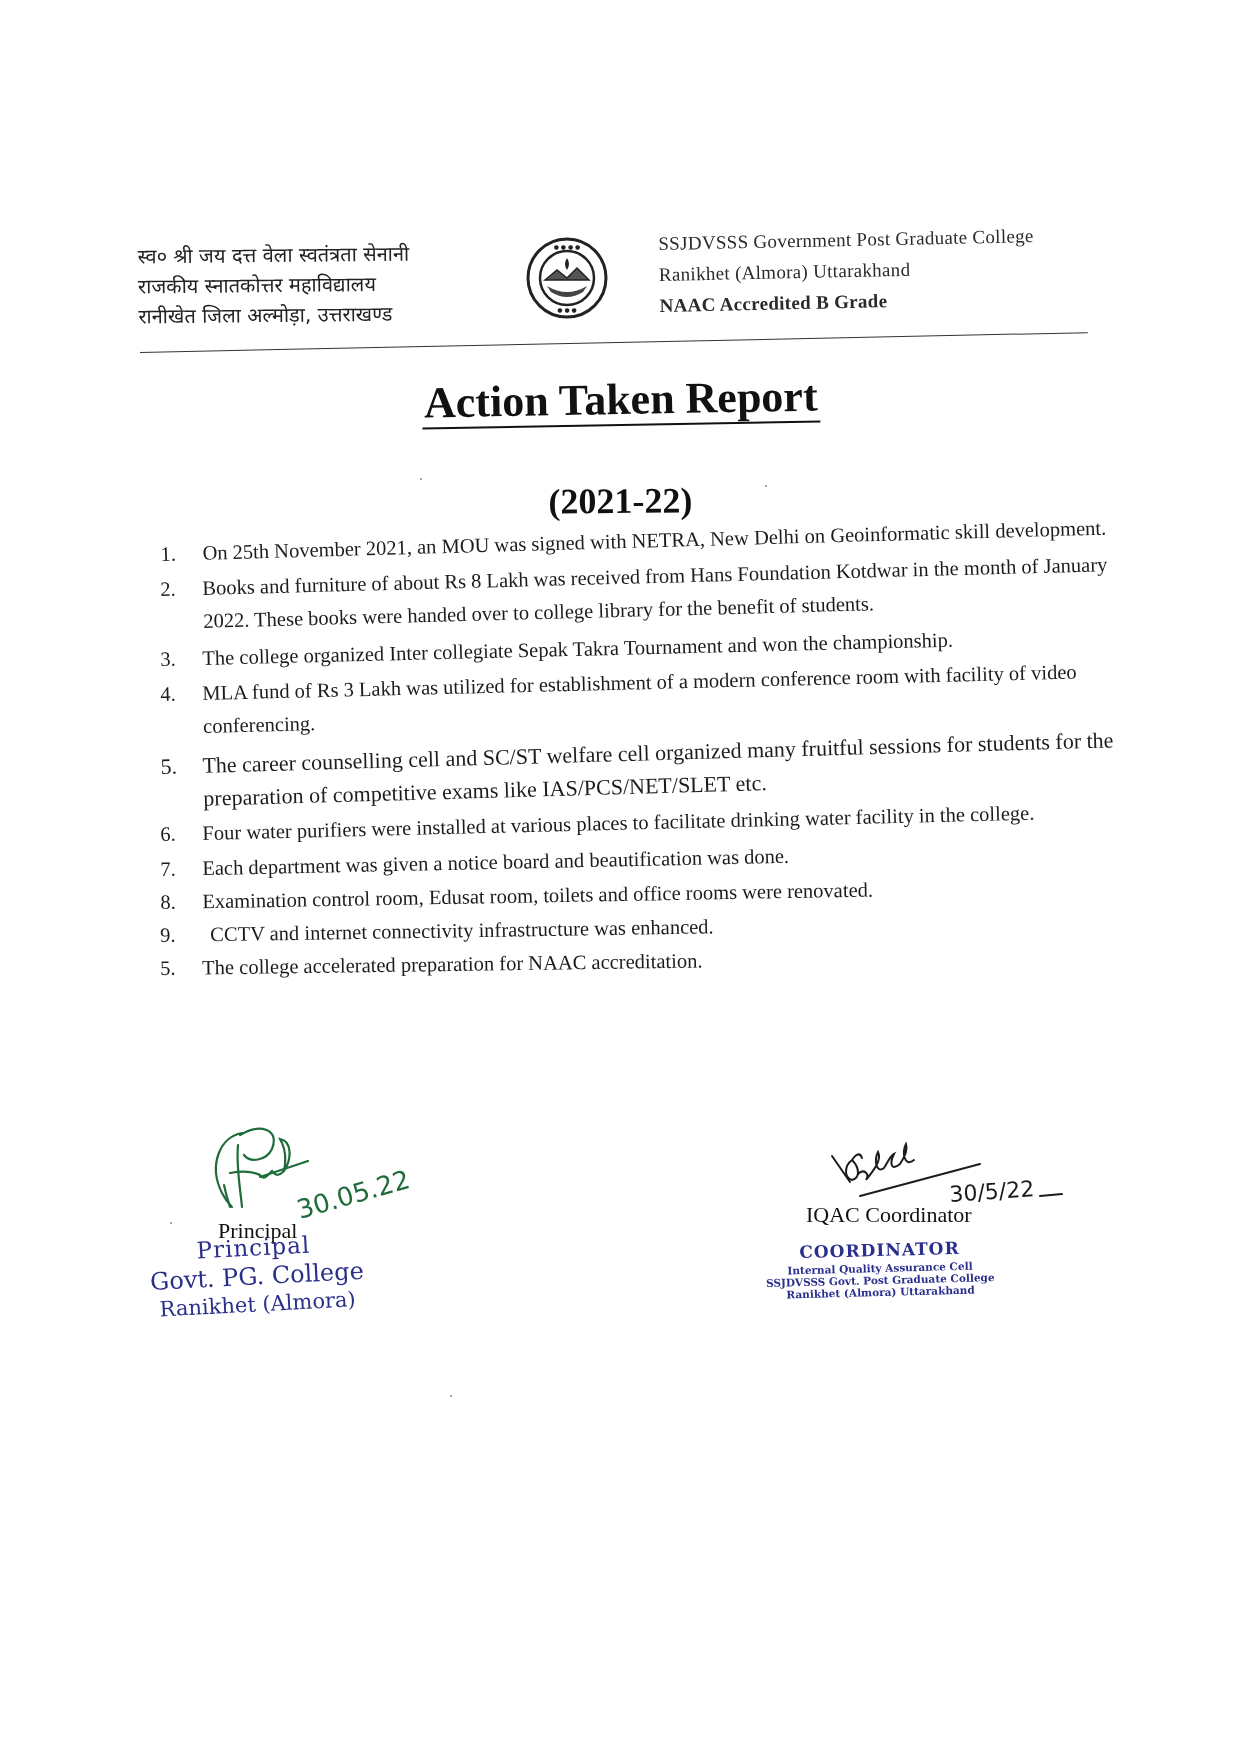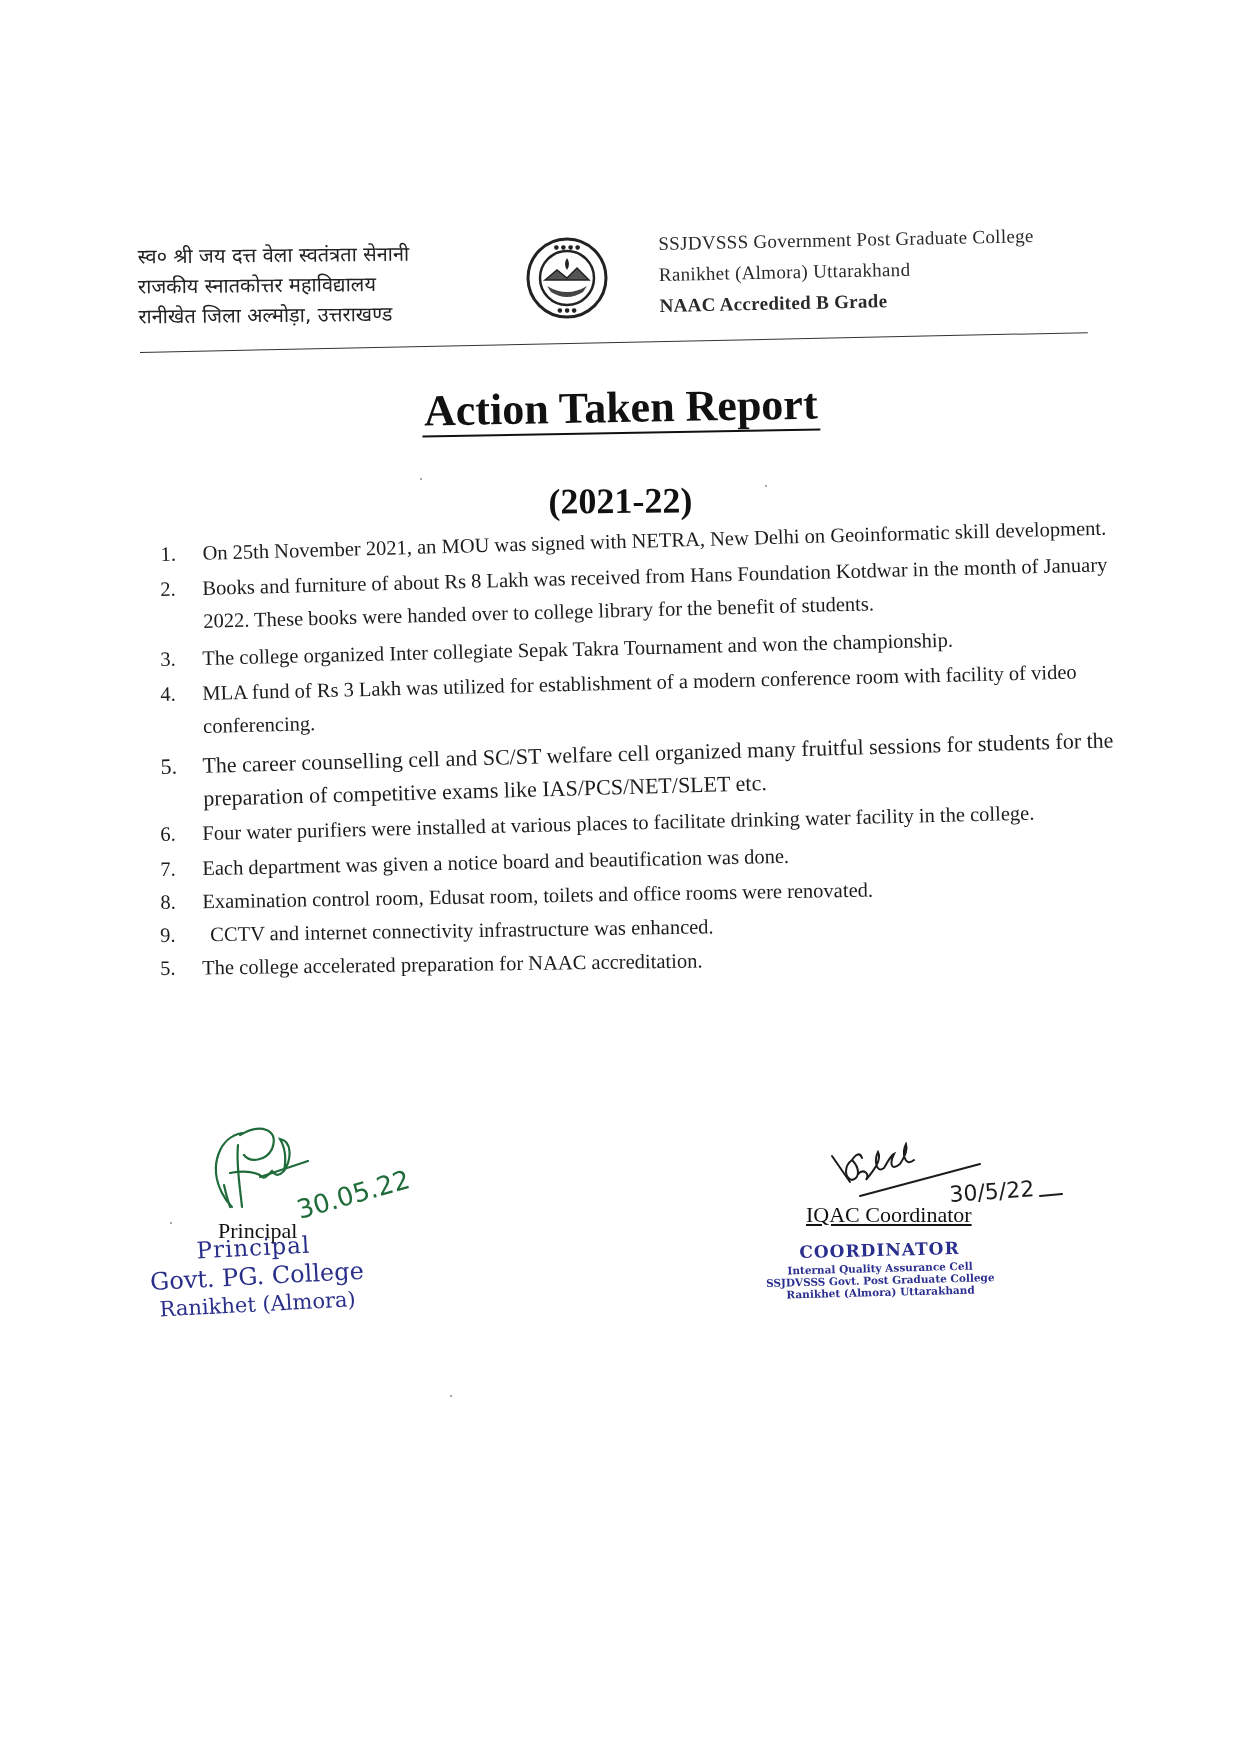--- a/index.html
+++ b/index.html
@@ -14,21 +14,21 @@
   .logo { position: absolute; left: 525px; top: 236px; width: 84px; height: 84px; }
 
   .eng { position: absolute; left: 658px; top: 228px; font-size: 19px; line-height: 31px;
          color: #2a2a2a; transform: rotate(-1.2deg); transform-origin: left top; letter-spacing: 0.3px; }
   .eng div { white-space: nowrap; }
   .eng .bold { font-weight: bold; }
 
   .rule { position: absolute; left: 140px; top: 352px; width: 948px; height: 0;
           border-top: 1.6px solid #333; transform: rotate(-1.2deg); transform-origin: left center; }
 
-  .title { position: absolute; left: 0; width: 1241px; top: 384px; text-align: center; }
+  .title { position: absolute; left: 0; width: 1241px; top: 376px; text-align: center; }
   .title span { display: inline-block; font-size: 44px; font-weight: bold; color: #111;
                 border-bottom: 2.5px solid #111; line-height: 48px; padding: 0 2px;
                 transform: rotate(-1deg); }
 
   .year { position: absolute; left: 0; width: 1241px; top: 480px; text-align: center;
           font-size: 36px; font-weight: bold; color: #111; transform: rotate(-0.5deg); }
 
   .list { position: absolute; left: 160px; top: 538px; width: 980px; font-size: 20.5px;
           line-height: 33px; color: #1c1c1c; }
   .item { display: flex; }
@@ -44,21 +44,21 @@
   .i7 { transform: rotate(-1.2deg); transform-origin: left top; margin-top: 2px; }
   .i8 { transform: rotate(-1.0deg); transform-origin: left top; }
   .i9 { transform: rotate(-0.9deg); transform-origin: left top; }
   .i9 .txt { padding-left: 8px; }
   .i10 { transform: rotate(-0.8deg); transform-origin: left top; }
 
   .sig-left { position: absolute; left: 200px; top: 1115px; width: 240px; height: 110px; }
   .sig-right { position: absolute; left: 830px; top: 1130px; width: 250px; height: 80px; }
 
   .lbl-principal { position: absolute; left: 218px; top: 1218px; font-size: 22px; color: #111; }
-  .lbl-iqac { position: absolute; left: 806px; top: 1202px; font-size: 22px; color: #111; text-decoration: underline; }
+  .lbl-iqac { position: absolute; left: 806px; top: 1202px; font-size: 22px; color: #111; }
 
   .stamp-left { position: absolute; left: 148px; top: 1240px; color: #2a2f8a; font-family: "DejaVu Serif", serif;
                 transform: rotate(-3deg); transform-origin: left top; }
   .stamp-left .s1 { font-size: 23px; margin-left: 48px; letter-spacing: 1px; }
   .stamp-left .s2 { font-size: 24px; margin-top: 2px; }
   .stamp-left .s3 { font-size: 21px; margin-top: 2px; margin-left: 8px; }
 
   .stamp-right { position: absolute; left: 745px; top: 1240px; width: 270px; text-align: center;
                  color: #2b2f8e; font-family: "DejaVu Serif", serif; transform: rotate(-1.5deg); }
   .stamp-right .r1 { font-size: 17px; letter-spacing: 1px; font-weight: bold; }

